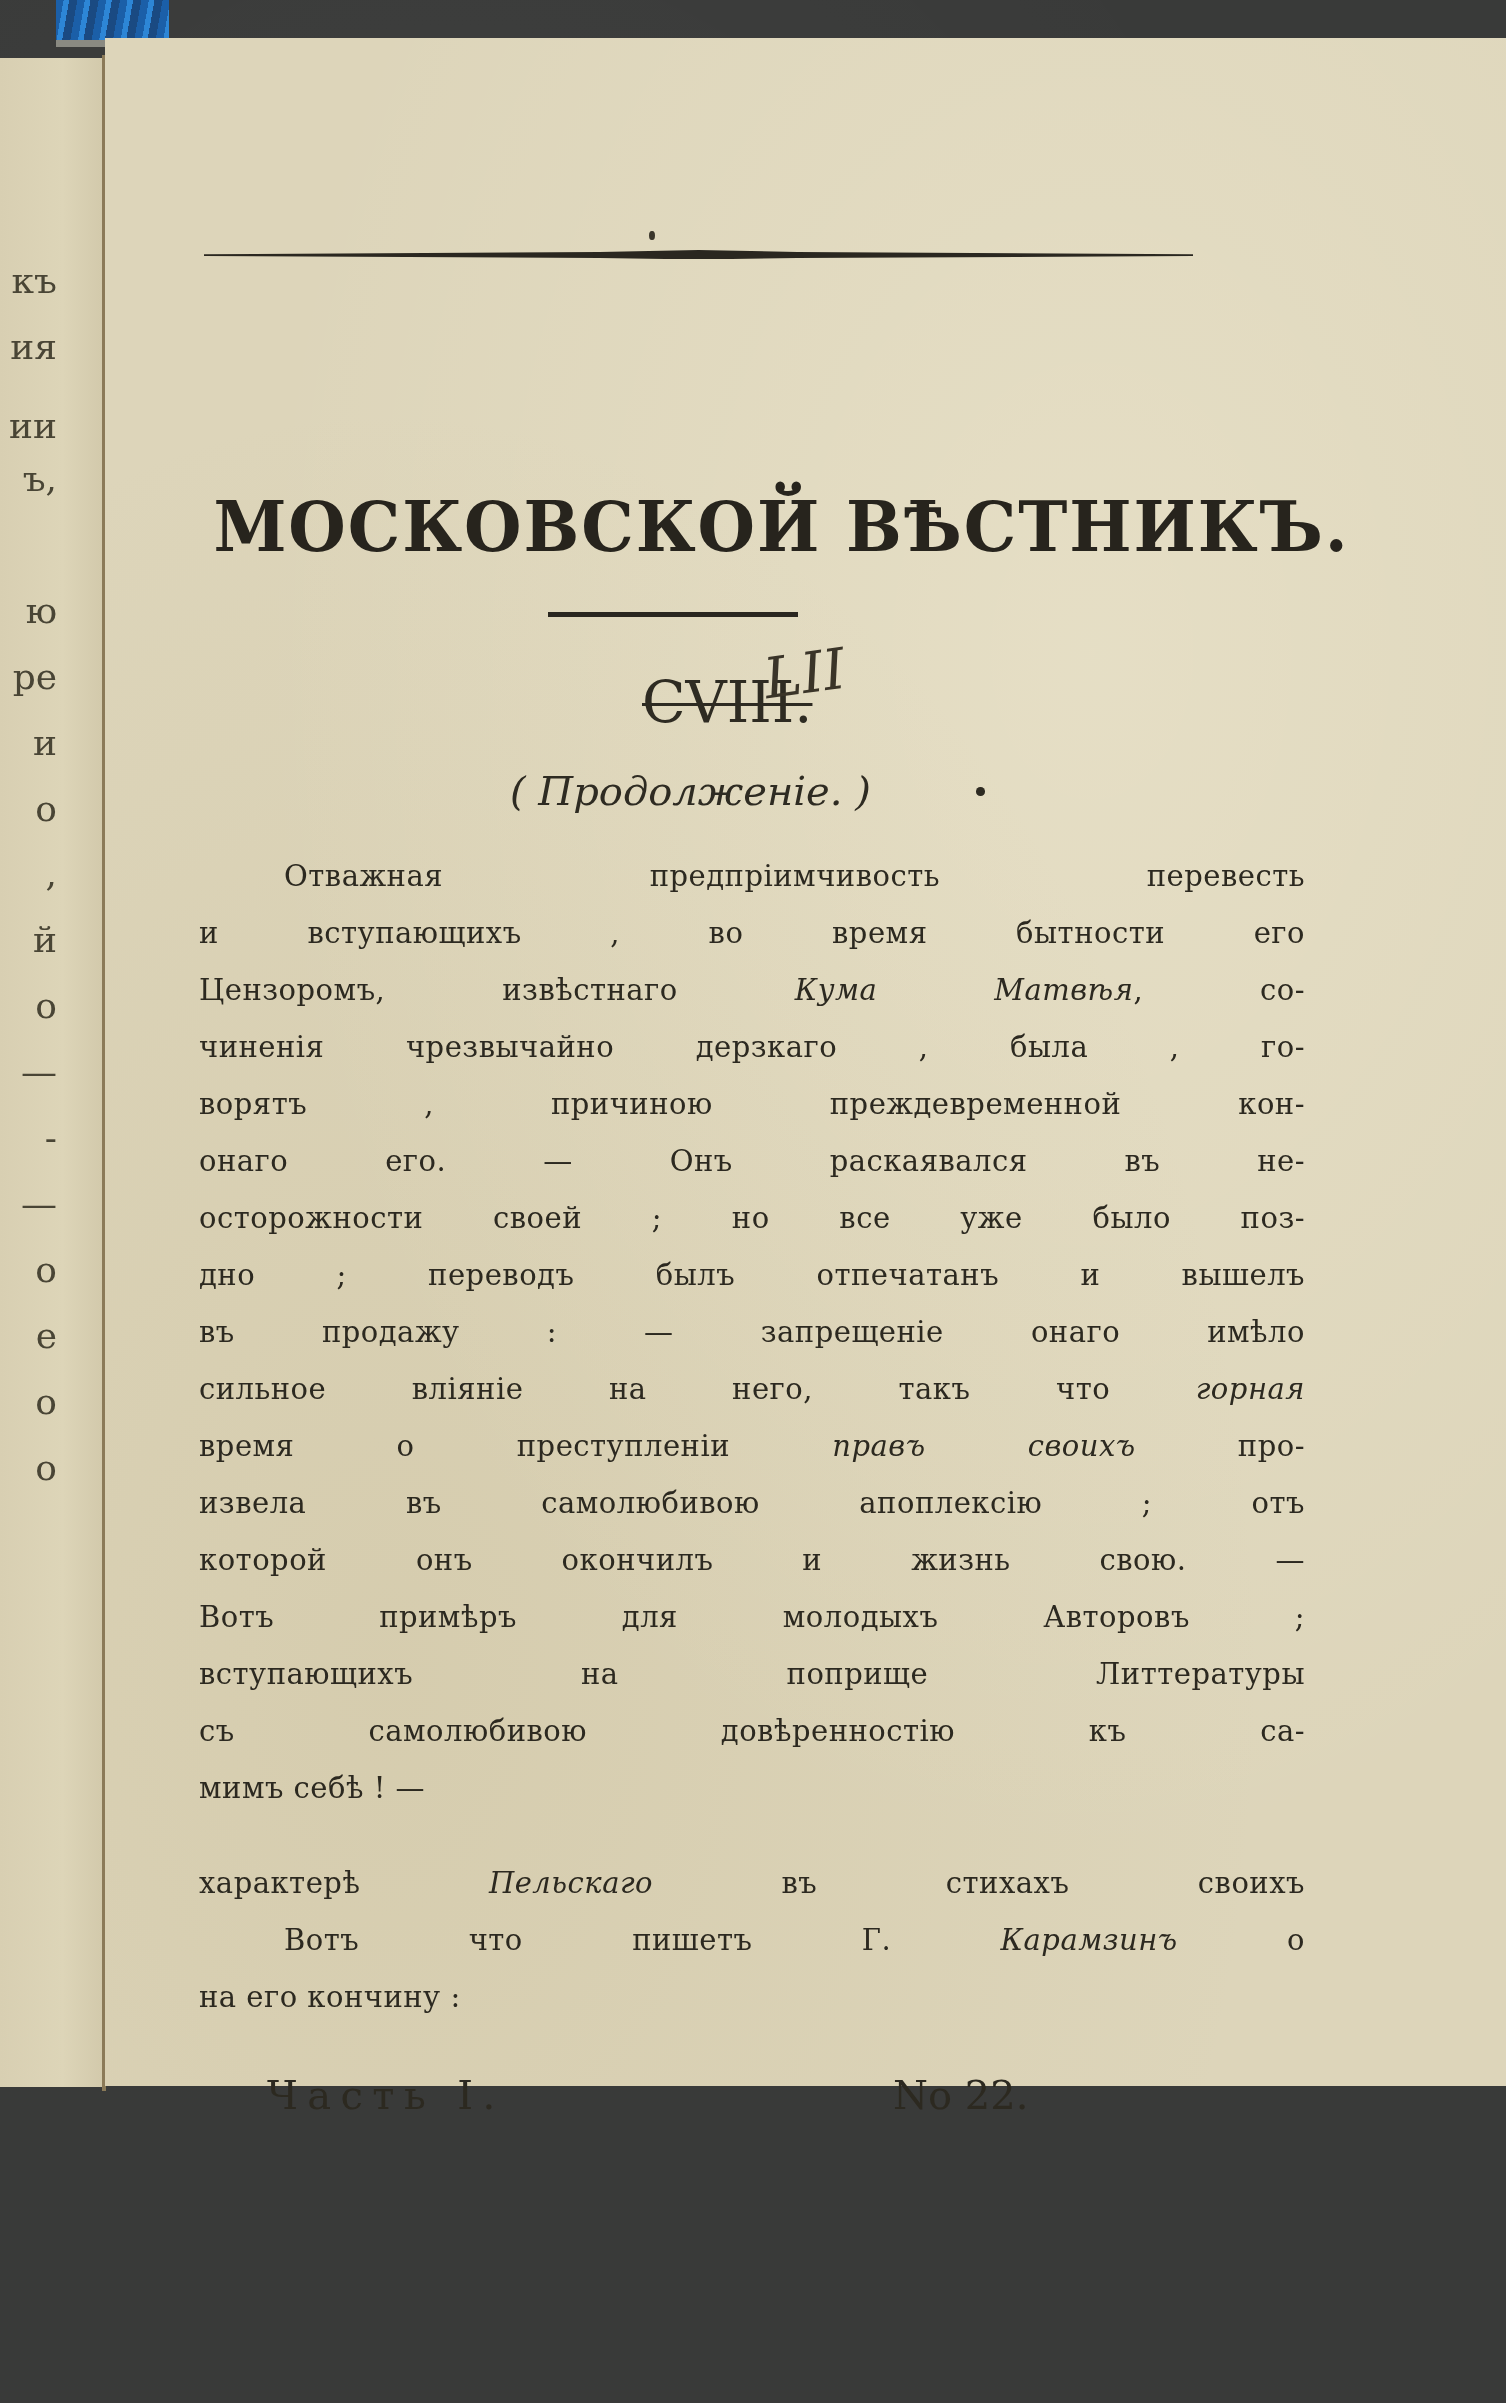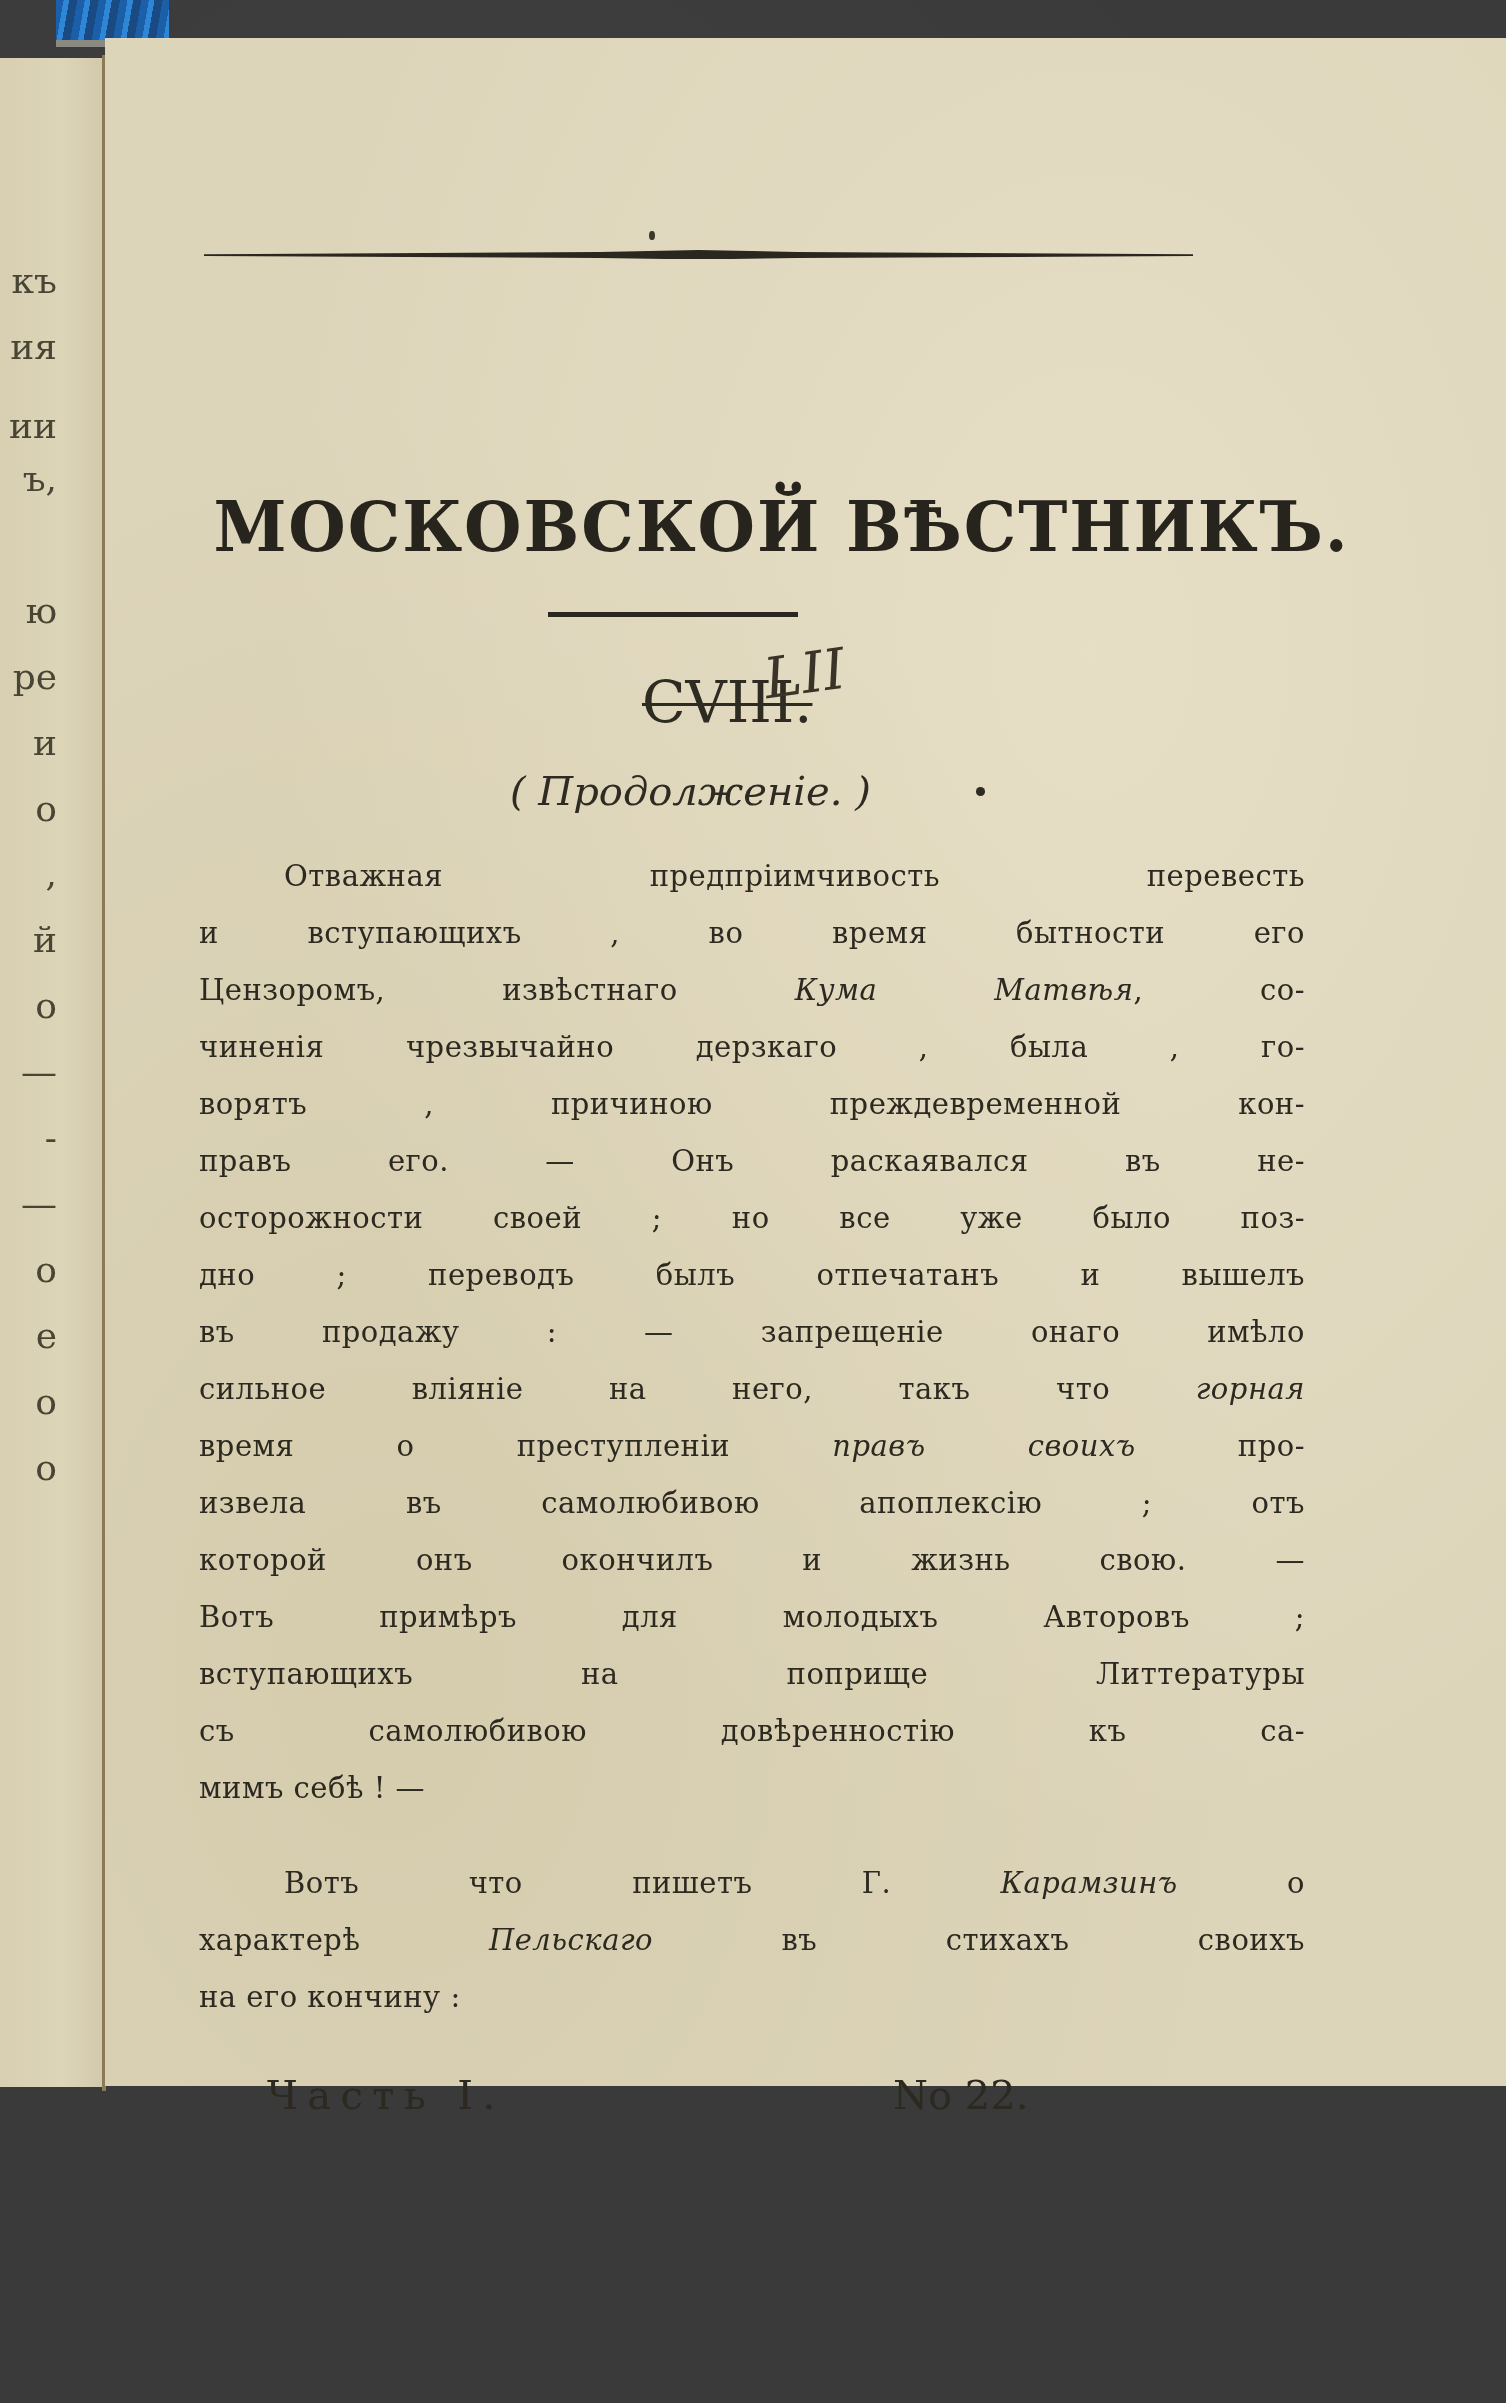--- a/index.html
+++ b/index.html
@@ -130,35 +130,35 @@
 
   <div class="subtitle">( Продолженіе. )</div>
   <div class="dot-sub"></div>
 
   <div class="body-text" id="body-text">
       <span class="line indent">Отважная предпріимчивость перевесть</span>
       <span class="line">и вступающихъ ,   во время бытности его</span>
       <span class="line"><span>Цензоромъ, извѣстнаго </span><i>Кума Матвѣя</i><span>, со-</span></span>
       <span class="line">чиненія чрезвычайно дерзкаго , была , го-</span>
       <span class="line">ворятъ , причиною преждевременной кон-</span>
-      <span class="line">правъ его. — Онъ раскаявался въ не-</span>
+      <span class="line">онаго его. — Онъ раскаявался въ не-</span>
       <span class="line">осторожности своей ; но все уже было поз-</span>
       <span class="line">дно ; переводъ былъ отпечатанъ и вышелъ</span>
       <span class="line">въ продажу : — запрещеніе онаго имѣло</span>
       <span class="line"><span>сильное вліяніе на него, такъ что </span><i>горная</i></span>
       <span class="line"><span>время о преступленіи </span><i>правъ своихъ</i><span> про-</span></span>
       <span class="line">извела въ самолюбивою апоплексію ;  отъ</span>
       <span class="line">которой онъ окончилъ и жизнь свою. —</span>
       <span class="line">Вотъ примѣръ для молодыхъ Авторовъ ;</span>
       <span class="line">вступающихъ на поприще Литтературы</span>
       <span class="line">съ самолюбивою довѣренностію къ са-</span>
       <span class="line last">мимъ себѣ ! —</span>
       <div class="gap"></div>
+      <span class="line"><span>характерѣ </span><i>Пельскаго</i><span> въ стихахъ своихъ</span></span>
       <span class="line indent"><span>Вотъ что пишетъ  Г. </span><i>Карамзинъ</i><span> о</span></span>
-      <span class="line"><span>характерѣ </span><i>Пельскаго</i><span> въ стихахъ своихъ</span></span>
       <span class="line last">на его кончину :</span>
     </div>
 
   <div class="footer">
     <span class="part">Часть I.</span>
     <span class="num">No 22.</span>
   </div>
 </div>
 
 

